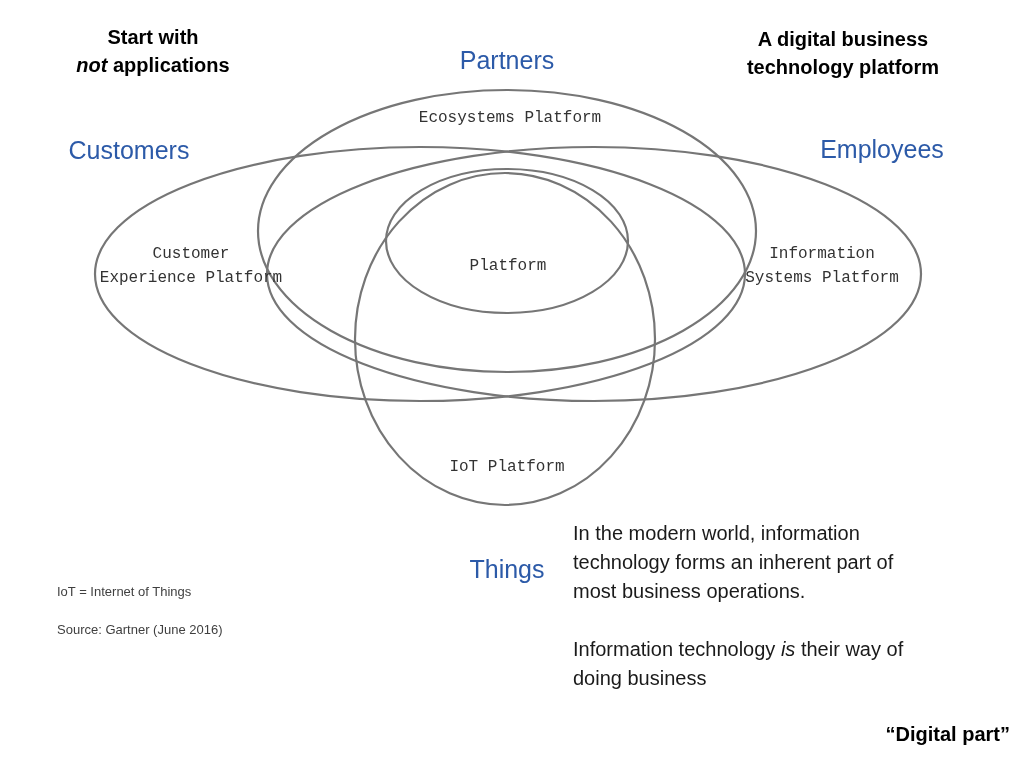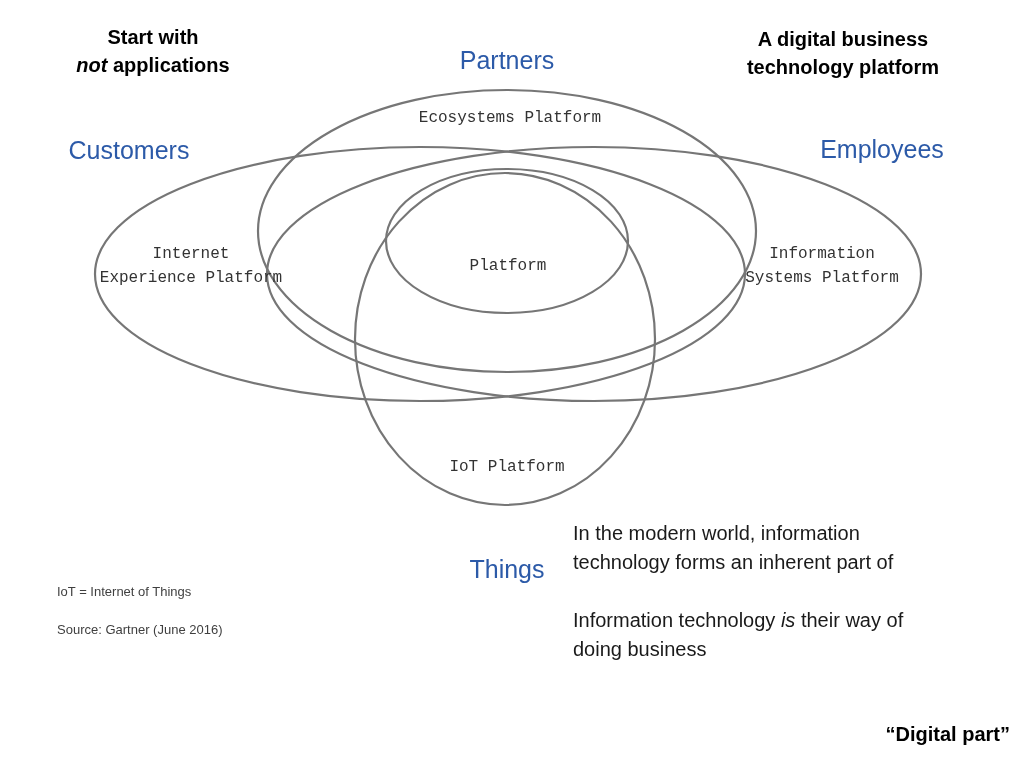--- a/index.html
+++ b/index.html
@@ -35,21 +35,21 @@
   </svg>
 
   <div class="abs center-anchor cat-label" style="left:507px;top:60px;">Partners</div>
   <div class="abs center-anchor cat-label" style="left:129px;top:150px;">Customers</div>
   <div class="abs center-anchor cat-label" style="left:882px;top:149px;">Employees</div>
   <div class="abs center-anchor cat-label" style="left:507px;top:569px;">Things</div>
 
   <div class="abs center-anchor plat-label" style="left:510px;top:118px;">Ecosystems Platform</div>
 
   <div class="abs center-anchor plat-label" style="left:191px;top:266px;">
-    <div>Internet</div>
+    <div>Customer</div>
     <div>Experience Platform</div>
   </div>
 
   <div class="abs center-anchor plat-label" style="left:822px;top:266px;">
     <div>Information</div>
     <div>Systems Platform</div>
   </div>
 
   <div class="abs center-anchor plat-label" style="left:508px;top:266px;">
     <div>Platform</div>
@@ -66,20 +66,21 @@
     <div>A digital business</div>
     <div>technology platform</div>
   </div>
 
   <div class="abs footnote" style="left:57px;top:584px;">IoT = Internet of Things</div>
   <div class="abs footnote" style="left:57px;top:622px;">Source: Gartner (June 2016)</div>
 
   <div class="abs bodytext" style="left:573px;top:519px;width:440px;">
     <div>In the modern world, information</div>
     <div>technology forms an inherent part of</div>
+    <div>most business operations.</div>
     <div style="height:29px;"></div>
     <div><span>Information technology </span><span class="it">is</span><span> their way of</span></div>
     <div>doing business</div>
   </div>
 
   <div class="abs quote" style="right:14px;top:723px;">“Digital part”</div>
 
 </div>
 
 </body></html>

